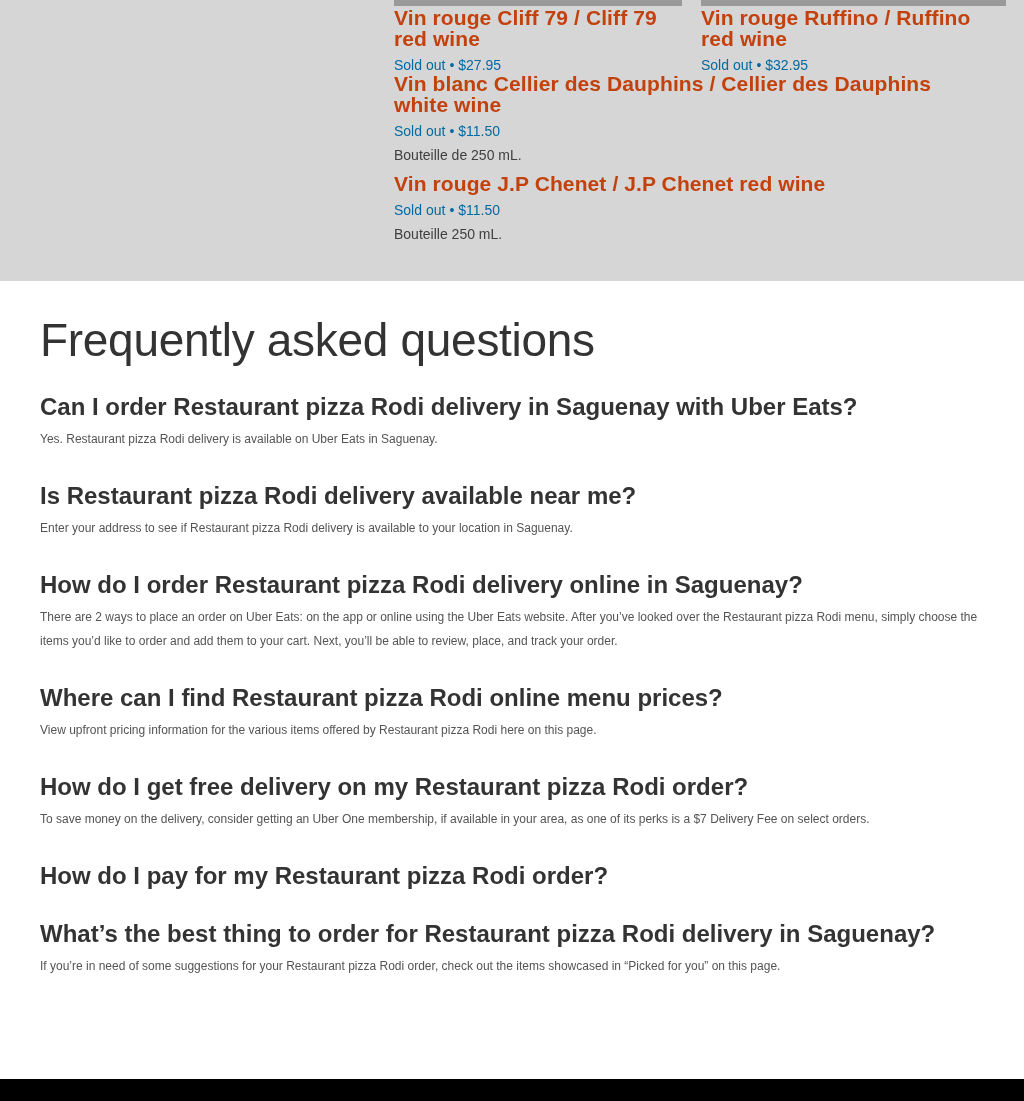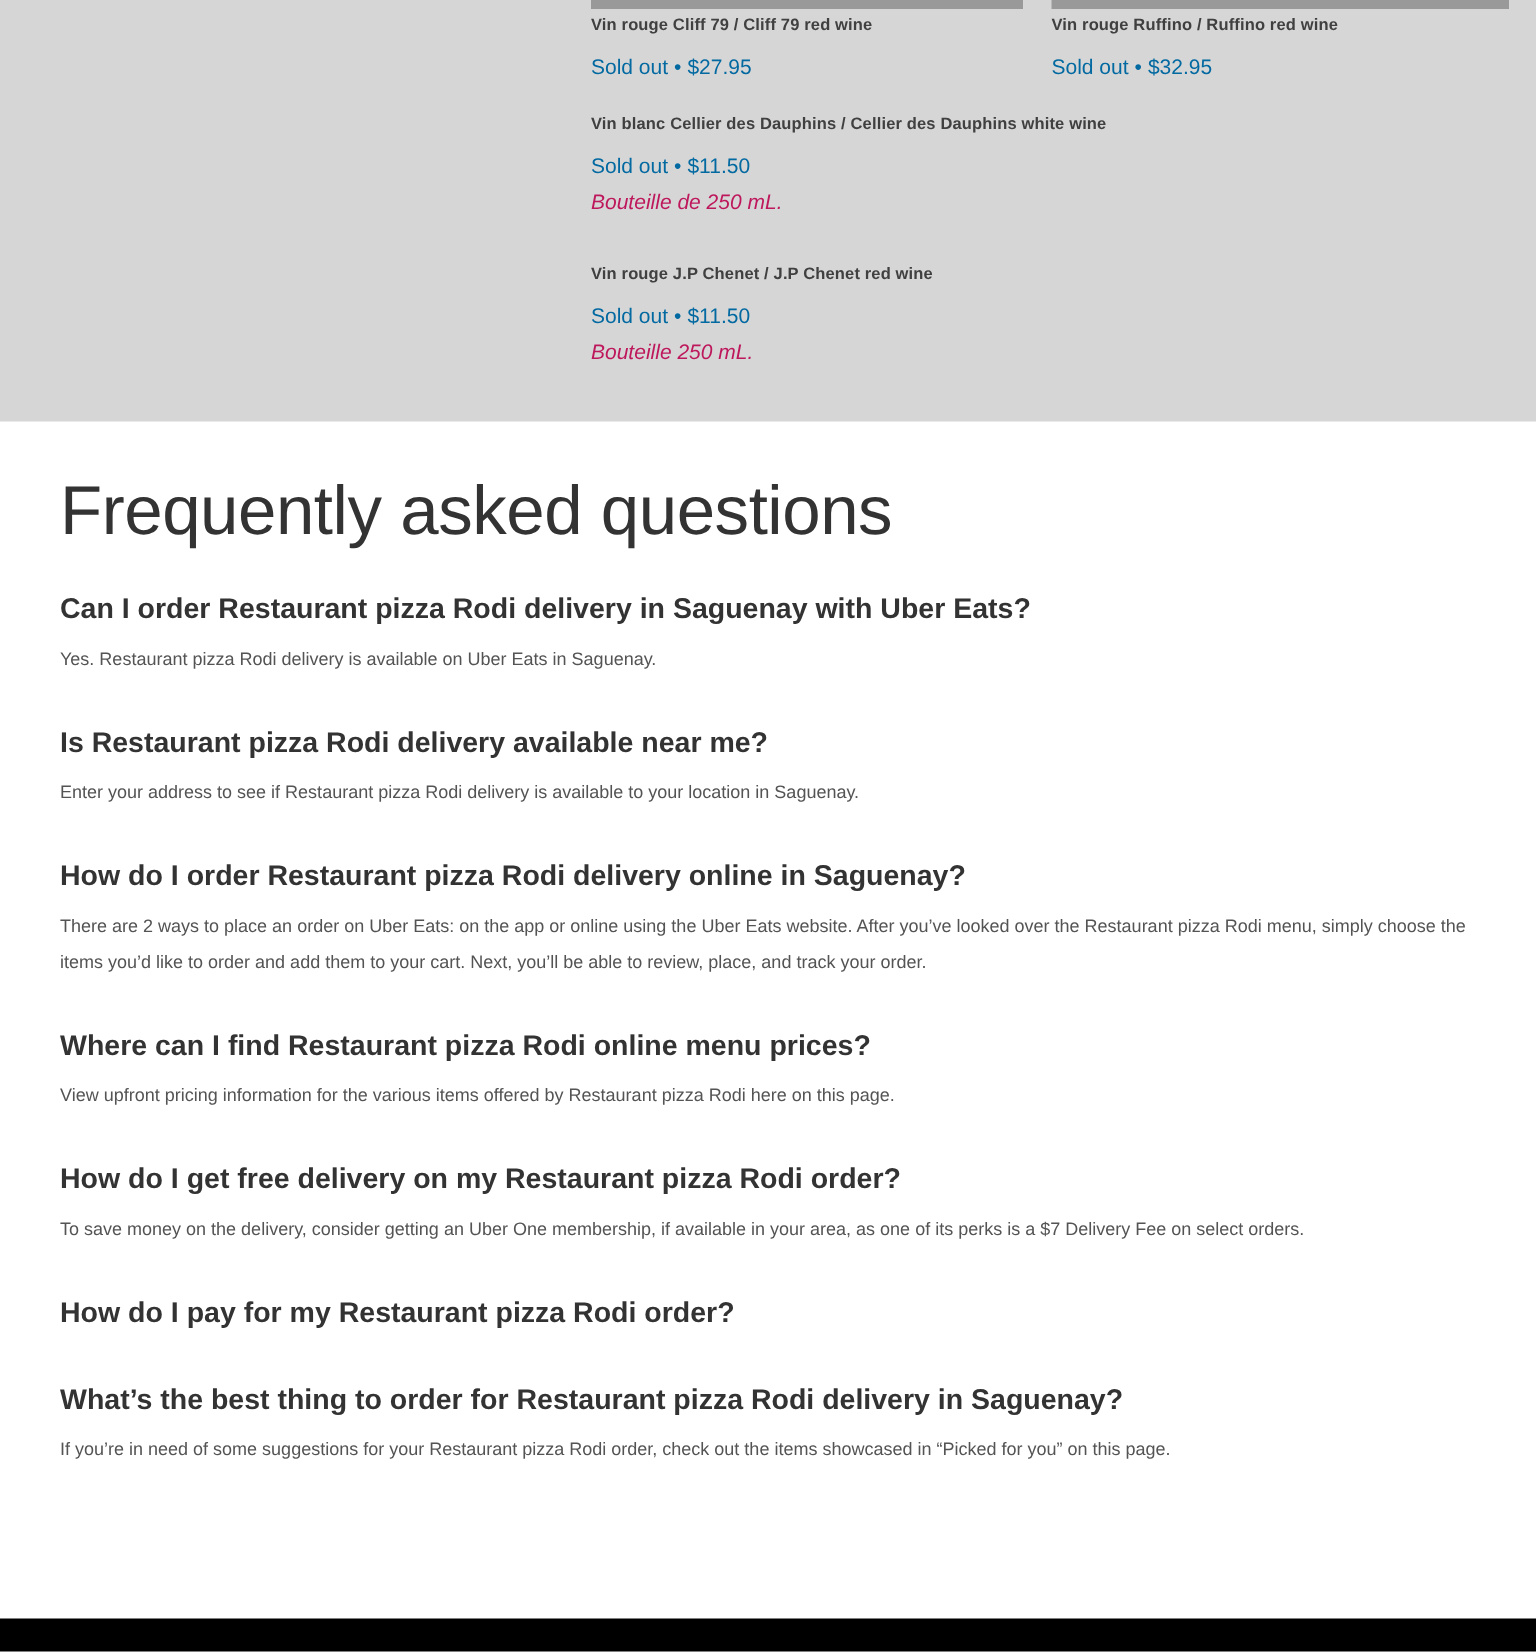--- a/index.html
+++ b/index.html
@@ -28,39 +28,38 @@
     background: #999999;
   }
   .img-edge.left  { left: 394px; width: 288px; }
   .img-edge.right { left: 701px; width: 305px; }
 
   .menu-item {
     position: absolute;
     cursor: pointer;
   }
   .menu-item .title {
-    font-size: 11px;
+    font-size: 21px;
     font-weight: 700;
-    color: #404040;
+    color: #c2410c;
     line-height: 21px;
     letter-spacing: 0.1px;
   }
   .menu-item .meta {
     margin-top: 7px;
     font-size: 14px;
     color: #0369a1;
     line-height: 18px;
   }
   .menu-item .meta .dot { margin: 0 4px; }
   .menu-item .desc {
     margin-top: 6px;
     font-size: 14px;
-    color: #be185d;
+    color: #404040;
     line-height: 18px;
-    font-style: italic;
   }
   .mi-0 { left: 394px; top: 7px;  width: 286px; }
   .mi-1 { left: 701px; top: 7px;  width: 300px; }
   .mi-2 { left: 394px; top: 73px; width: 560px; }
   .mi-3 { left: 394px; top: 173px; width: 560px; }
 
   
   .faq {
     position: absolute;
     left: 40px;
@@ -71,21 +70,21 @@
     margin: 0 0 34px 0;
     font-size: 46px;
     line-height: 40px;
     font-weight: 400;
     color: #333333;
     letter-spacing: -0.3px;
   }
   .faq-entry { margin-bottom: 32px; }
   .faq-q {
     margin: 0 0 7px 0;
-    font-size: 19px;
+    font-size: 24px;
     line-height: 26px;
     font-weight: 700;
     color: #333333;
   }
   .faq-a {
     margin: 0;
     font-size: 12px;
     line-height: 24px;
     color: #545454;
   }

